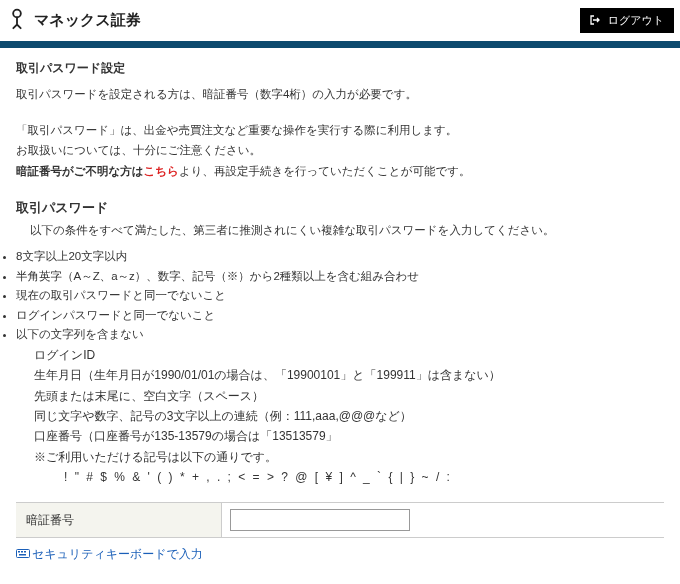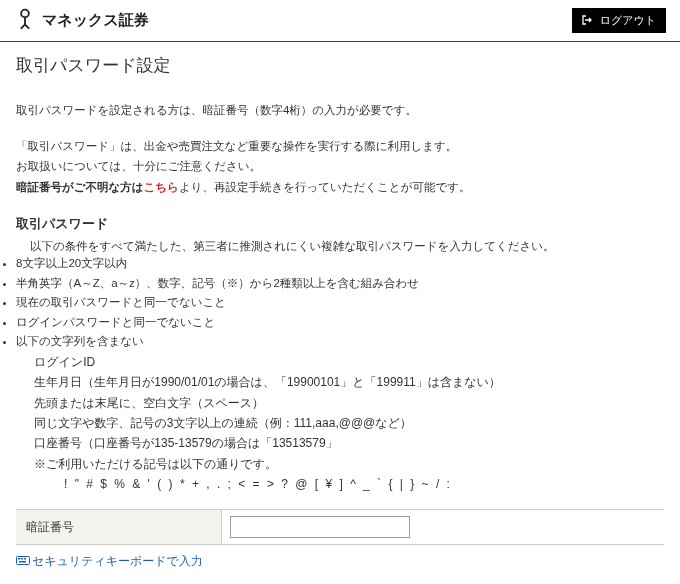--- a/index.html
+++ b/index.html
@@ -1,29 +1,29 @@
 <!DOCTYPE html>
 <html><head>
 <meta charset="utf-8">
 <style>
   * { box-sizing: border-box; margin: 0; padding: 0; }
   body { font-family: "Hiragino Kaku Gothic Pro", "Meiryo", sans-serif; font-size: 12px; color: #333; background: #fff; width: 680px; }
-  .header { display: flex; align-items: center; justify-content: space-between; padding: 8px 14px; border-bottom: 1px solid #0c4a6e; }
+  .header { display: flex; align-items: center; justify-content: space-between; padding: 8px 6px; border-bottom: 7px solid #0c4a6e; }
   .brand { display: flex; align-items: center; gap: 6px; }
   .brand svg { width: 22px; height: 22px; }
   .brand-name { font-size: 15px; font-weight: bold; color: #222; }
   .logout-btn { background: #000000; color: #fff; border: none; padding: 5px 10px; font-size: 11px; display: flex; align-items: center; gap: 8px; cursor: pointer; }
   .logout-btn svg { width: 10px; height: 10px; }
   .content { padding: 12px 16px 20px; }
-  h1 { font-size: 17px; font-weight: normal; margin-bottom: 24px; }
+  h1 { font-size: 12px; font-weight: bold; margin-bottom: 8px; }
   .intro-block { font-size: 11.5px; line-height: 1.7; margin-bottom: 18px; }
   .intro-block p { margin: 1px 0; }
   .red-link { color: #d22; text-decoration: none; }
   .sub-heading { font-size: 13px; font-weight: bold; margin-bottom: 6px; }
-  .sub-desc { font-size: 11.5px; margin-left: 14px; margin-bottom: 0; font-family: Liberation Mono, monospace; }
+  .sub-desc { font-size: 11.5px; margin-left: 14px; margin-bottom: 9px; font-family: Liberation Mono, monospace; }
   ul.rules { list-style: disc; font-size: 11.5px; line-height: 1.7; }
   .nested { list-style: none; margin-left: 18px; font-size: 12px; line-height: 1.7; }
   .symbols { margin-left: 48px; font-size: 12px; letter-spacing: 2px; margin-top: 3px; }
   .form-row { display: flex; border-top: 1px solid #ccc; align-items: stretch; }
   .form-section { margin-top: 18px; border-bottom: 1px solid #ccc; }
   .form-label { width: 206px; background: #f4f4ee; padding: 8px 10px; font-size: 12px; border-right: 1px solid #ccc; display: flex; align-items: center; }
   .form-field { flex: 1; padding: 6px 8px; display: flex; align-items: center; gap: 8px; }
   .form-field input[type=password], .form-field input[type=text] { width: 180px; height: 22px; border: 1px solid #999; padding: 2px 4px; font-size: 12px; }
   .keyboard-link-row { padding: 8px 0 6px; font-size: 12px; display: flex; align-items: center; gap: 2px; }
   .keyboard-link-row a { color: #1a5fb8; text-decoration: none; }

